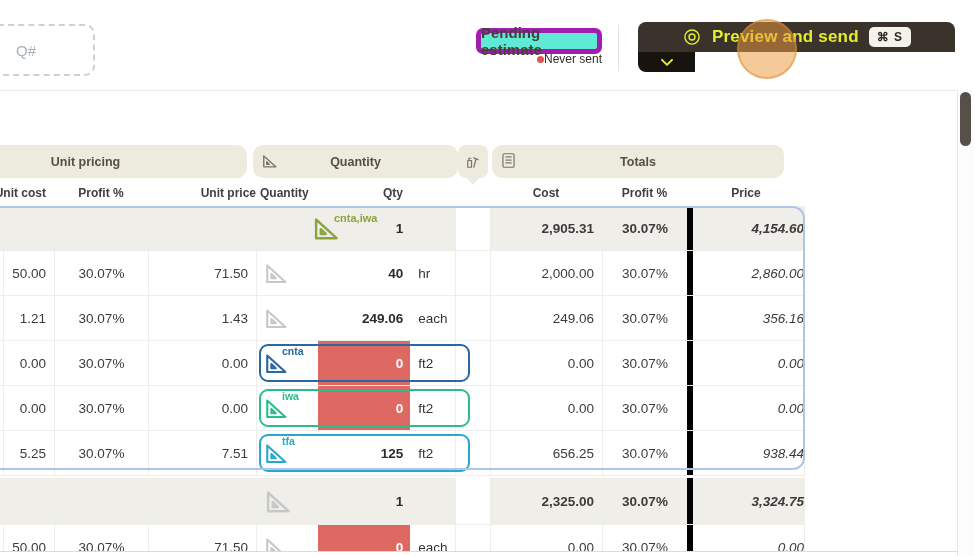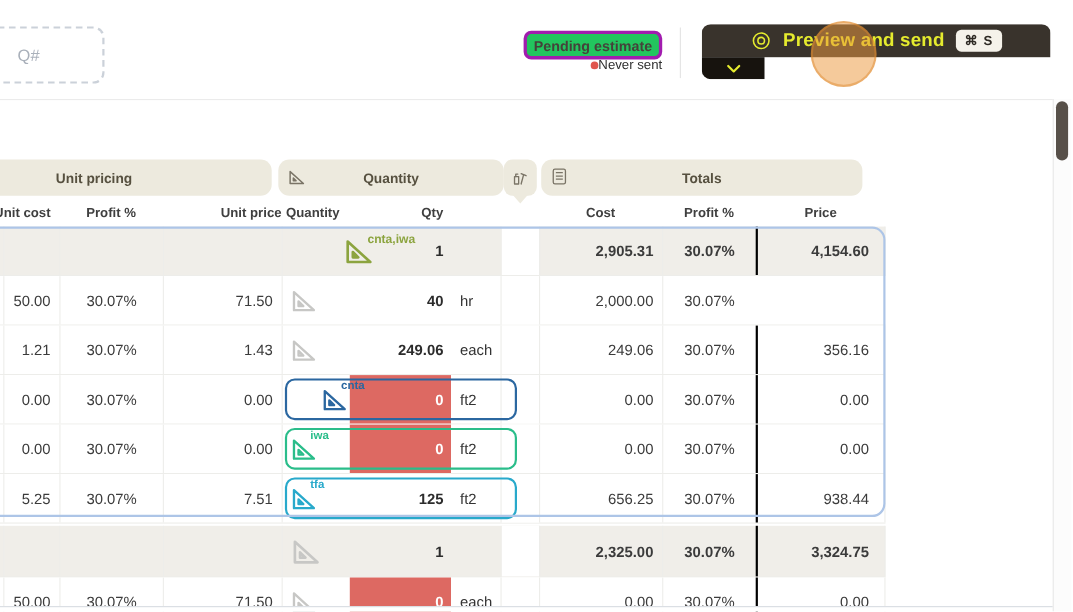--- a/index.html
+++ b/index.html
@@ -6,23 +6,23 @@
   body{width:975px;height:556px;overflow:hidden;background:#fff;
        font-family:"Liberation Sans",sans-serif;-webkit-font-smoothing:antialiased;}
   .screen{position:absolute;top:0;left:0;width:975px;height:556px;overflow:hidden;background:#fff;}
 
   
   .toolbar{position:absolute;top:0;left:0;width:975px;height:90px;background:#fff;}
   .toolbar-border{position:absolute;top:90px;left:0;width:958px;height:1px;background:#ebebeb;}
   .qbox{position:absolute;left:-12px;top:24px;width:107px;height:52px;border:2px dashed #cbd1d9;
         border-radius:10px;display:flex;align-items:center;box-sizing:border-box;
         padding-left:26px;color:#a9b0ba;font-size:15px;}
-  .badge{position:absolute;top:28px;left:476px;width:126px;height:26px;background:#22c55e;
-         border:3px solid #a21caf;border-radius:7px;box-sizing:border-box;display:flex;
-         align-items:center;justify-content:center;color:#45413a;font-size:13px;font-weight:600;}
+  .badge{position:absolute;top:28px;left:476px;width:126px;height:26px;background:#5eead4;
+         border:5px solid #a21caf;border-radius:7px;box-sizing:border-box;display:flex;
+         align-items:center;justify-content:center;color:#45413a;font-size:15px;font-weight:600;}
   .never{position:absolute;top:51px;left:446px;width:156px;text-align:right;font-size:12px;
          color:#2f2f2f;display:flex;align-items:center;justify-content:flex-end;gap:0;height:16px;}
   .reddot{width:7px;height:7px;border-radius:50%;background:#e0564e;display:inline-block;}
   .tdivider{position:absolute;left:618px;top:25px;width:1px;height:46px;background:#e3e3e3;}
   .sendbtn{position:absolute;left:638px;top:22px;width:317px;height:50px;border-radius:8px;
            display:flex;overflow:hidden;cursor:pointer;flex-direction:column;}
   .sendbtn-main{flex:1;background:#39332c;display:flex;align-items:center;justify-content:center;gap:10px;}
   .sendbtn-label{color:#e5eb2e;font-size:17px;font-weight:700;letter-spacing:.2px;}
   .kbd{background:#f5f2ea;border-radius:5px;padding:3px 8px;font-size:12px;color:#2e2a24;
        font-weight:600;letter-spacing:1px;}
@@ -70,27 +70,27 @@
   .dimicon{position:absolute;left:4px;top:50%;transform:translateY(-50%);line-height:0;}
   .dimtag{position:absolute;left:25px;top:4px;font-size:10.5px;font-weight:600;white-space:nowrap;}
   .qty{width:93px;display:flex;align-items:center;justify-content:flex-end;padding-right:7px;
        font-weight:700;color:#2c2c2c;box-sizing:border-box;font-size:13.5px;}
   .qty.alert{background:#dd6962;color:#fff;}
   .unit{width:46px;display:flex;align-items:center;padding-left:8px;font-size:13.5px;color:#333;
         box-sizing:border-box;border-right:1px solid #ededea;}
   .trio-frame{position:absolute;left:2px;top:3px;bottom:3px;width:211px;border:2px solid;
               border-radius:9px;box-sizing:border-box;pointer-events:none;z-index:2;}
   .f-blue{border-color:#2b67a0;}  .f-teal{border-color:#2abd8a;}  .f-cyan{border-color:#28a9cb;}
-  .t-blue{color:#2b67a0;margin-left:28px;} .t-teal{color:#2abd8a;} .t-cyan{color:#28a9cb;}
+  .t-blue{color:#2b67a0;} .t-teal{color:#2abd8a;} .t-cyan{color:#28a9cb;}
   .t-olive{color:#8ca43f;margin-left:48px;} .t-gray{color:#c7c7c5;}
   .gap{width:34px;background:#fff;}
   .cost{width:112px;justify-content:flex-end;padding-right:8px;border-left:1px solid #ededea;}
   .p2{width:85px;justify-content:center;border-left:1px solid #ededea;}
-  .price{width:118px;justify-content:flex-end;padding-right:14px;border-left:2px solid #000000;
-         border-right:1px solid #ededea;}
+  .price{width:118px;justify-content:flex-end;padding-right:0;border-left:6px solid #000000;
+         border-right:1px solid #ededea;font-style:italic;}
   .sel{position:absolute;left:-30px;top:0;width:881px;height:264px;border:2px solid #adc5e7;
        border-radius:4px 12px 12px 4px;box-sizing:border-box;pointer-events:none;z-index:3;}
 
   .bottom-clip{position:absolute;left:0;top:551px;width:958px;height:5px;background:#fff;
                border-top:1px solid #d8dce1;z-index:4;}
 
   
   .sb-track{position:absolute;right:1px;top:90px;width:16px;height:466px;background:#fcfcfc;
             border-left:1px solid #e8e8e8;z-index:5;}
   .sb-thumb{position:absolute;left:2px;top:2px;width:11px;height:54px;background:#575049;border-radius:6px;}
@@ -222,20 +222,21 @@
                   <path d="M8.3 16.2 L8.3 12.8 L11.8 16.2 Z"></path>
               </svg>
             </span>
           </div>
           <div class="qty">40</div>
           <div class="unit">hr</div>
         </div>
         <div class="c gap"></div>
         <div class="c cost">2,000.00</div>
         <div class="c p2">30.07%</div>
+        <div class="c price">2,860.00</div>
       </div>
 
       <div class="row">
         <div class="c cut"></div>
         <div class="c uc">1.21</div>
         <div class="c pp">30.07%</div>
         <div class="c up">1.43</div>
         <div class="trio">
           <div class="dim">
             <span class="dimicon t-gray">

